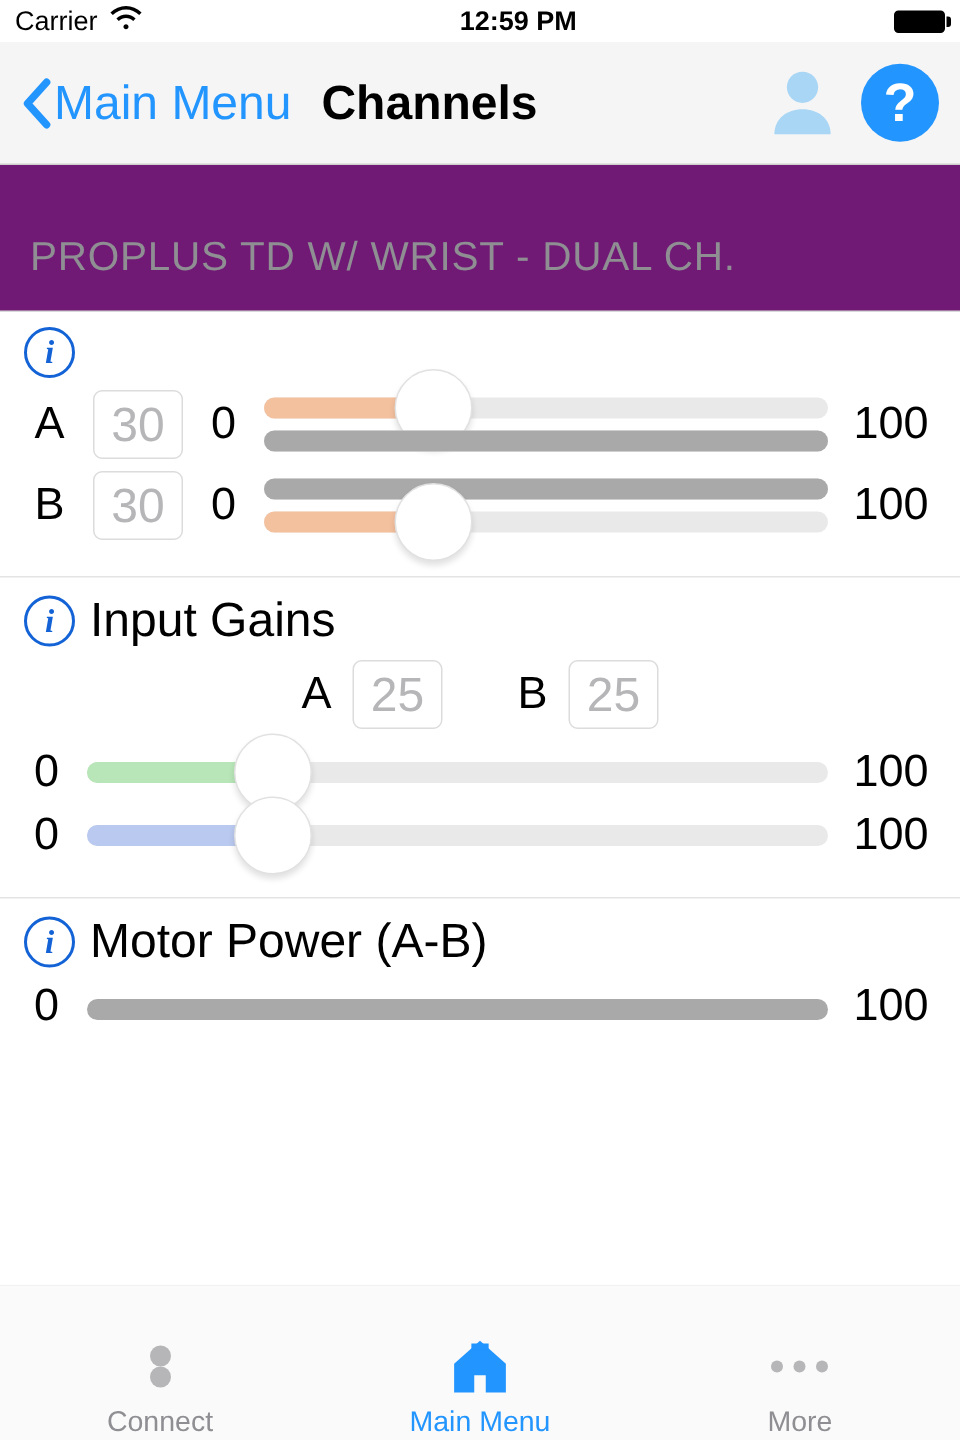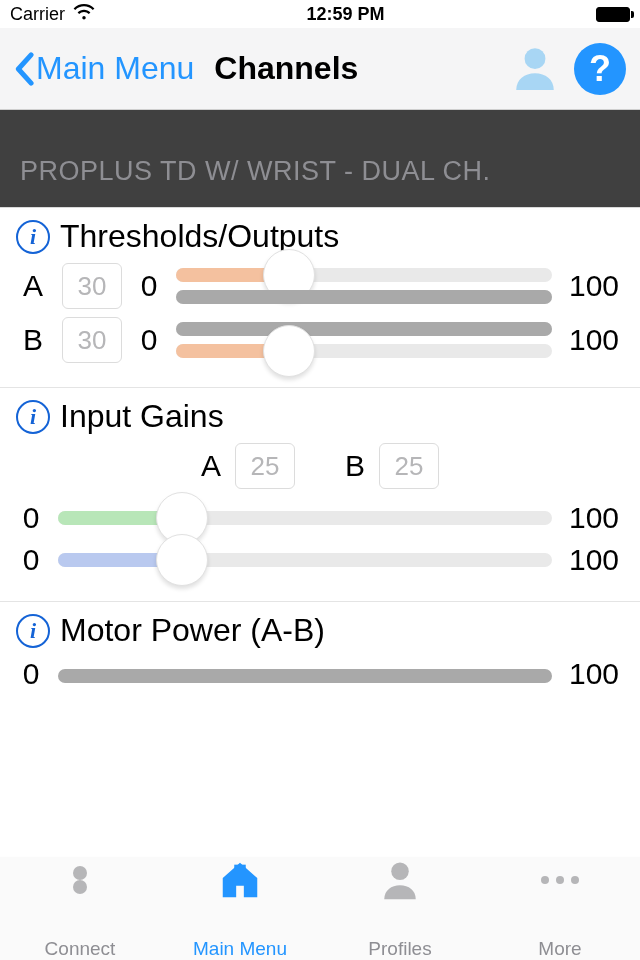--- a/index.html
+++ b/index.html
@@ -27,46 +27,46 @@
   
   .nav-bar{height:82px;background:var(--light-grey);border-bottom:1px solid #cfcfcf;display:flex;align-items:center;padding:0 14px;position:relative;}
   .back-btn{display:flex;align-items:center;color:var(--ios-blue);font-size:32px;font-weight:400;}
   .back-btn svg{margin-right:2px;}
   .nav-title{margin-left:20px;font-size:32px;font-weight:600;}
   .nav-actions{position:absolute;right:14px;top:50%;transform:translateY(-50%);display:flex;align-items:center;gap:14px;}
   .help-btn{width:52px;height:52px;border-radius:50%;background:var(--ios-blue);color:#fff;font-size:36px;font-weight:700;display:flex;align-items:center;justify-content:center;}
 
   
   .main{flex:1;overflow:hidden;display:flex;flex-direction:column;}
-  .device-header{background:#404040;border-bottom:1px solid #d9d9d9;padding:46px 20px 20px;font-size:27px;color:var(--text-grey);letter-spacing:0.5px;}
+  .device-header{background:#701a75;border-bottom:1px solid #d9d9d9;padding:46px 20px 20px;font-size:27px;color:var(--text-grey);letter-spacing:0.5px;}
   .section{padding:10px 16px 16px;border-bottom:1px solid #e4e4e4;}
   .sec-head{display:flex;align-items:center;gap:10px;margin-bottom:8px;}
   .info-icon{width:34px;height:34px;border:2.5px solid #1463d6;border-radius:50%;display:flex;align-items:center;justify-content:center;color:#1463d6;font-weight:700;font-size:22px;font-family:Georgia,serif;font-style:italic;flex:none;}
   .sec-title{font-size:32px;}
 
   .slider-row{display:flex;align-items:center;gap:12px;margin-bottom:8px;}
   .row-label{font-size:30px;width:34px;text-align:center;}
-  .value-box{width:60px;height:46px;border:1px solid var(--track-grey);border-radius:6px;display:flex;align-items:center;justify-content:center;color:var(--mid-grey);font-size:26px;}
+  .value-box{width:60px;height:46px;border:1px solid var(--track-grey);border-radius:6px;display:flex;align-items:center;justify-content:center;color:var(--mid-grey);font-size:32px;}
   .end-label{font-size:30px;width:30px;text-align:center;}
   .end-label.big{width:60px;}
 
   .stack{flex:1;display:flex;flex-direction:column;gap:8px;}
   .track{height:14px;border-radius:7px;background:#e9e9e9;position:relative;}
   .track .fill{height:100%;border-radius:7px;}
   .track.knob::after{content:"";position:absolute;top:50%;transform:translate(-50%,-50%);width:50px;height:50px;border-radius:50%;background:#fff;border:1px solid #e1e1e1;box-shadow:0 3px 4px rgba(0,0,0,0.12);}
 
   .gain-inputs{display:flex;gap:50px;justify-content:center;margin:4px 0 12px;}
   .gain-pair{display:flex;align-items:center;gap:14px;}
   .gain-pair .lbl{font-size:30px;}
 
   .motor-track{height:14px;border-radius:7px;background:#a9a9a9;margin-top:4px;}
 
   
   .tab-bar{height:104px;border-top:1px solid #ccc;background:#fafafa;display:flex;}
-  .tab{flex:1;display:flex;flex-direction:column;align-items:center;justify-content:space-between;gap:4px;color:var(--text-grey);font-size:19px;}
+  .tab{flex:1;display:flex;flex-direction:column;align-items:center;justify-content:flex-end;gap:4px;color:var(--text-grey);font-size:19px;}
   .tab.active{color:var(--ios-blue);}
   .tab-icon{height:46px;display:flex;align-items:center;}
 
   .cutoff{position:relative;}
   .cutoff::after{content:"";position:absolute;left:0;right:0;top:-46px;height:46px;background:linear-gradient(to bottom, rgba(255,255,255,0), #fff);}
 </style>
 </head>
 <body>
 
 <div class="status-bar">
@@ -105,21 +105,20 @@
   </div>
 </div>
 
 <div class="main">
 
   <div class="device-header">PROPLUS TD W/ WRIST - DUAL CH.</div>
 
   <div class="section">
     <div class="sec-head">
       <div class="info-icon">i</div>
-      <div class="sec-title">Thresholds/Outputs</div>
     </div>
 
     <div class="slider-row">
       <div class="row-label">A</div>
       <div class="value-box">30</div>
       <div class="end-label">0</div>
       <div class="stack">
         <div class="track knob" style="--kx:30%;">
           <div class="fill" style="width:30%;background:var(--accent-orange);"></div>
         </div>
@@ -210,29 +209,20 @@
     <span class="tab-icon">
       <svg width="46" height="46" viewBox="0 0 24 24">
           <path d="M3 11 12 3l9 8v10H14v-6H10v6H3z" fill="#2395ff"></path>
           <rect x="9" y="4" width="6" height="2" fill="#2395ff"></rect>
         </svg>
     </span>
     <span>Main Menu</span>
   </div>
   <div class="tab">
     <span class="tab-icon">
-      <svg width="42" height="42" viewBox="0 0 24 24">
-          <circle cx="12" cy="7" r="5" fill="#b6b6b8"></circle>
-          <path d="M3 23c0-5 4-8 9-8s9 3 9 8" fill="#b6b6b8"></path>
-        </svg>
-    </span>
-    <span>Profiles</span>
-  </div>
-  <div class="tab">
-    <span class="tab-icon">
       <svg width="46" height="14" viewBox="0 0 46 14">
           <circle cx="8" cy="7" r="4" fill="#b6b6b8"></circle>
           <circle cx="23" cy="7" r="4" fill="#b6b6b8"></circle>
           <circle cx="38" cy="7" r="4" fill="#b6b6b8"></circle>
         </svg>
     </span>
     <span>More</span>
   </div>
 </div>
 

